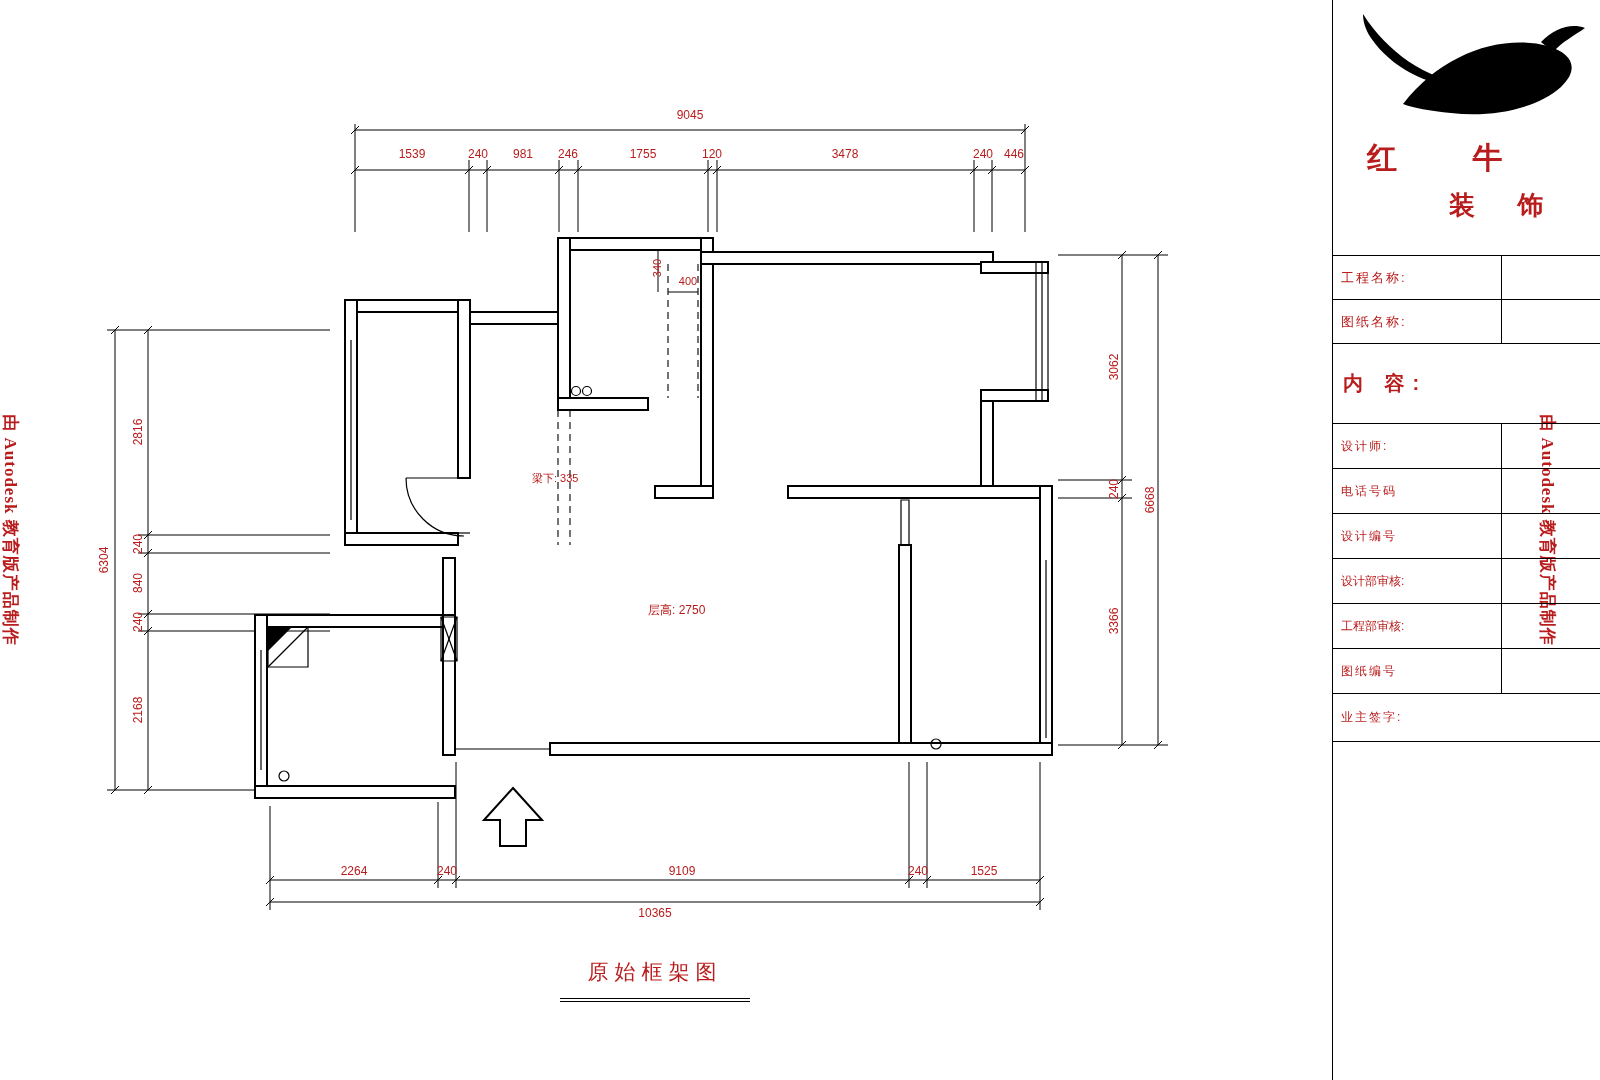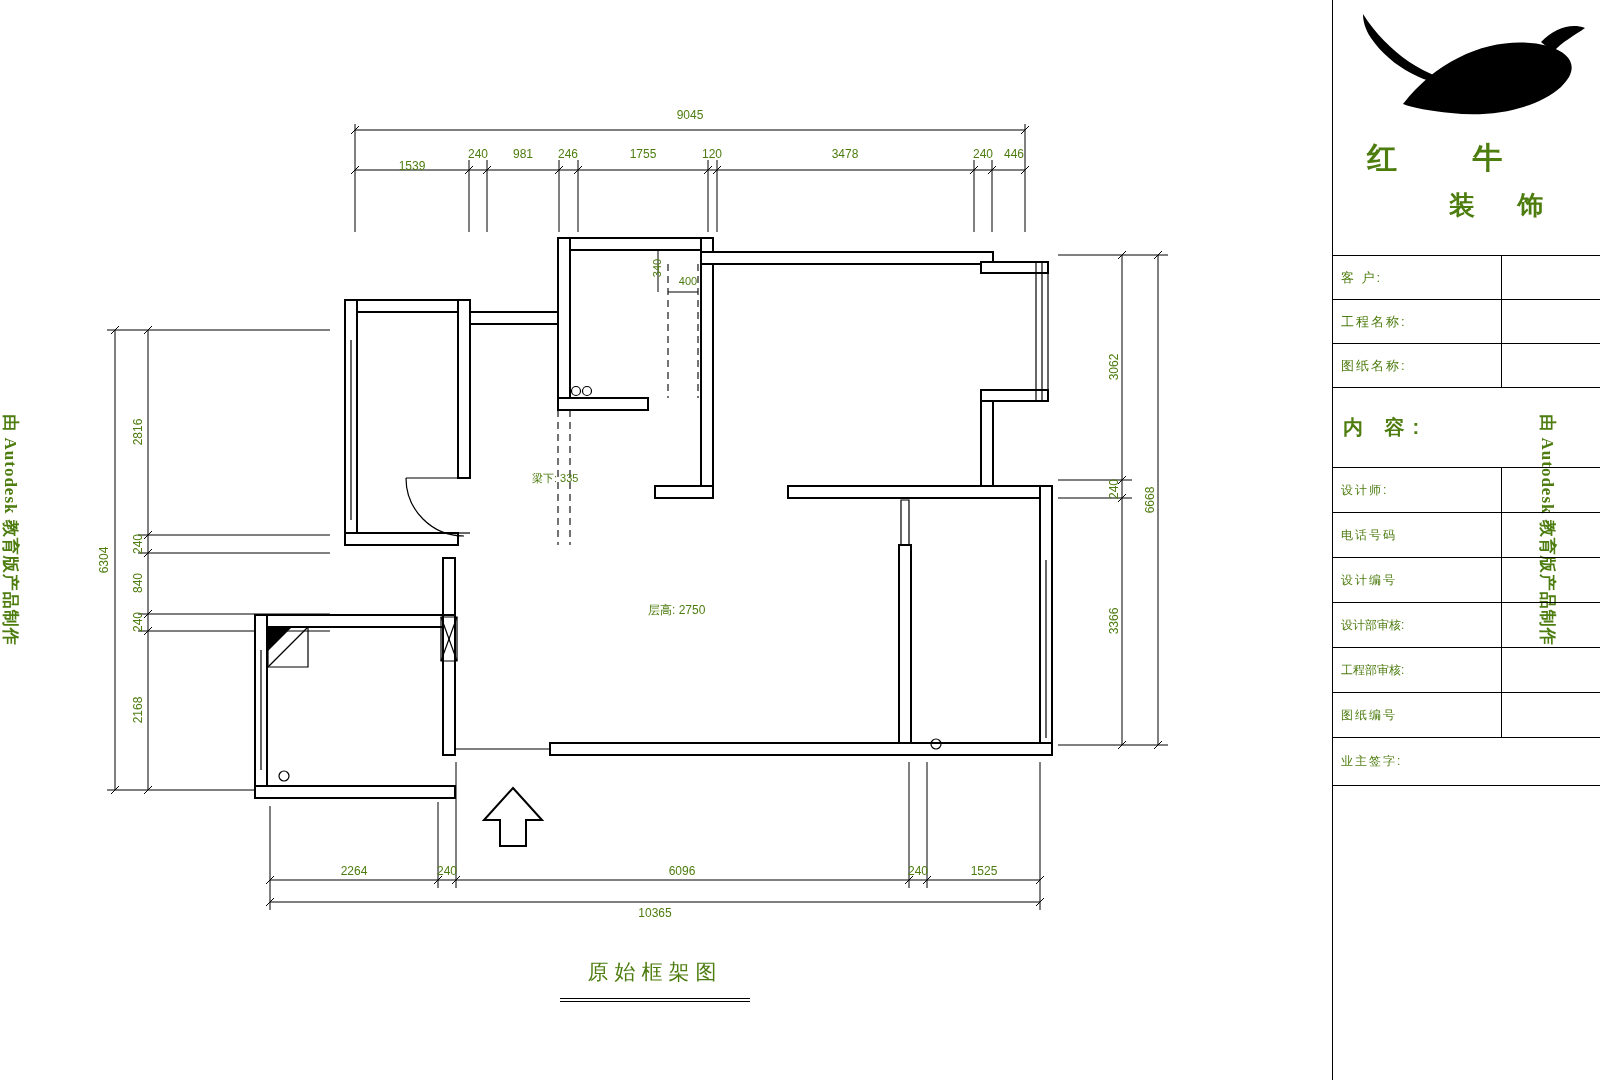--- a/index.html
+++ b/index.html
@@ -1,17 +1,17 @@
 <!DOCTYPE html>
 <html><head>
 <meta charset="utf-8">
 <style>
   html,body{margin:0;padding:0;background:#fff;}
   #sheet{position:relative;width:1600px;height:1080px;background:#fff;overflow:hidden;
-         font-family:"Liberation Sans",sans-serif;color:#4d7c0f;}
+         font-family:"Liberation Sans",sans-serif;color:#b91c1c;}
   svg line, svg path, svg rect, svg circle, svg polygon{vector-effect:non-scaling-stroke;}
   .w{fill:#fff;stroke:#000;stroke-width:2;}
   .t{fill:none;stroke:#000;stroke-width:1.2;}
   .ds{fill:none;stroke:#000;stroke-width:1.1;stroke-dasharray:7 5;}
   .dl{stroke:#000;stroke-width:1;}
   .d{position:absolute;font-size:12px;line-height:14px;height:14px;white-space:nowrap;
      text-align:center;transform-origin:50% 50%;}
   .v{transform:rotate(-90deg);}
   .sm{font-size:11px;}
   .wm{position:absolute;width:360px;height:20px;line-height:20px;text-align:center;white-space:nowrap;
@@ -186,21 +186,21 @@
       <circle class="t" cx="284" cy="776" r="5"></circle>
       <circle class="t" cx="936" cy="744" r="5"></circle>
     </g>
 
     <g>
       <polygon points="513,788 542,820 526,820 526,846 500,846 500,820 484,820" fill="#fff" stroke="#000" stroke-width="2"></polygon>
     </g>
   </svg>
 
   <span class="d" style="left:660px;top:108px;width:60px;">9045</span>
-  <span class="d" style="left:382px;top:147px;width:60px;margin-top:12px;">1539</span>
+  <span class="d" style="left:382px;top:147px;width:60px;">1539</span>
   <span class="d" style="left:448px;top:147px;width:60px;">240</span>
   <span class="d" style="left:493px;top:147px;width:60px;">981</span>
   <span class="d" style="left:538px;top:147px;width:60px;">246</span>
   <span class="d" style="left:613px;top:147px;width:60px;">1755</span>
   <span class="d" style="left:682px;top:147px;width:60px;">120</span>
   <span class="d" style="left:815px;top:147px;width:60px;">3478</span>
   <span class="d" style="left:953px;top:147px;width:60px;">240</span>
   <span class="d" style="left:984px;top:147px;width:60px;">446</span>
 
   <span class="d v" style="left:74px;top:553px;width:60px;">6304</span>
@@ -211,21 +211,21 @@
   <span class="d v" style="left:108px;top:703px;width:60px;">2168</span>
 
   <span class="d v" style="left:1120px;top:493px;width:60px;">6668</span>
   <span class="d v" style="left:1084px;top:360px;width:60px;">3062</span>
   <span class="d v" style="left:1084px;top:482px;width:60px;">240</span>
   <span class="d v" style="left:1084px;top:614px;width:60px;">3366</span>
 
   <span class="d" style="left:625px;top:906px;width:60px;">10365</span>
   <span class="d" style="left:324px;top:864px;width:60px;">2264</span>
   <span class="d" style="left:417px;top:864px;width:60px;">240</span>
-  <span class="d" style="left:652px;top:864px;width:60px;">6096</span>
+  <span class="d" style="left:652px;top:864px;width:60px;">9109</span>
   <span class="d" style="left:888px;top:864px;width:60px;">240</span>
   <span class="d" style="left:954px;top:864px;width:60px;">1525</span>
 
   <span class="d" style="left:648px;top:603px;width:120px;text-align:left;">层高: 2750</span>
   <span class="d sm" style="left:532px;top:471px;width:80px;text-align:left;">梁下: 335</span>
   <span class="d sm" style="left:668px;top:274px;width:40px;">400</span>
   <span class="d sm v" style="left:627px;top:261px;width:60px;">340</span>
 
   <div id="plan-title">原始框架图</div>
 
@@ -238,24 +238,20 @@
       <svg width="268" height="135" viewBox="0 0 268 135" style="position:absolute;left:0;top:8px;">
         <path d="M 30 6 C 55 45, 92 70, 137 78 C 100 81, 60 62, 38 30 C 32 21, 30 13, 30 6 Z" fill="#000"></path>
         <path d="M 70 96 C 110 44, 170 26, 215 38 C 241 46, 246 62, 228 79 C 205 100, 160 110, 118 105 C 97 103, 80 100, 70 96 Z" fill="#000"></path>
         <path d="M 208 34 C 222 20, 238 15, 252 20 C 242 27, 229 34, 220 44 Z" fill="#000"></path>
       </svg>
       <div class="brand-main">红 牛</div>
       <div class="brand-sub">装 饰</div>
     </div>
 
     <div class="tb-row" style="height:44px;">
-      <div class="tb-label">客 户:</div>
-      <div class="tb-value"></div>
-    </div>
-    <div class="tb-row" style="height:44px;">
       <div class="tb-label">工程名称:</div>
       <div class="tb-value"></div>
     </div>
     <div class="tb-row" style="height:44px;">
       <div class="tb-label">图纸名称:</div>
       <div class="tb-value"></div>
     </div>
 
 
     <div class="tb-row" style="height:80px;">

